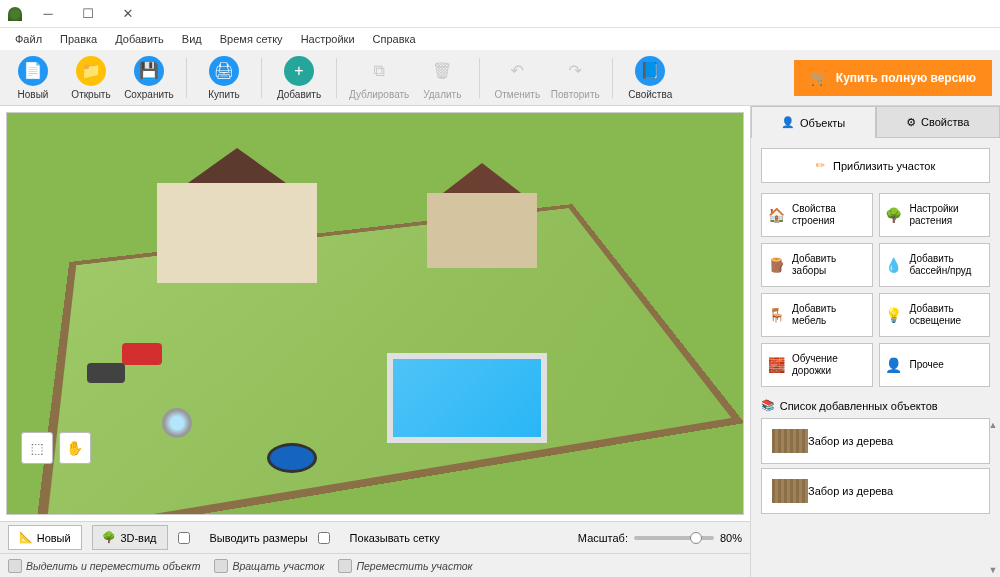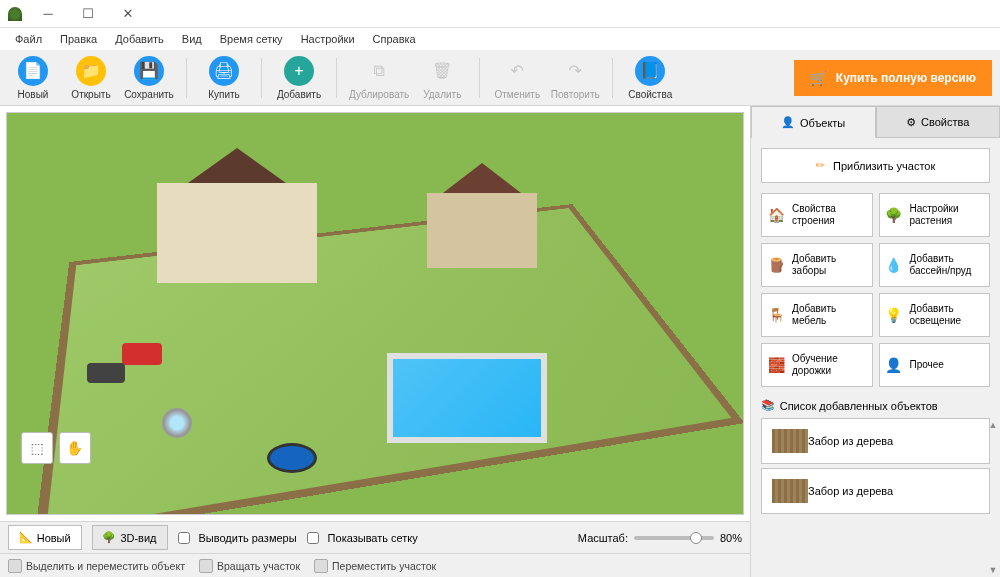--- a/index.html
+++ b/index.html
@@ -34,27 +34,27 @@
 .pool { position: absolute; left: 380px; top: 240px; width: 160px; height: 90px; background: linear-gradient(135deg, #4FC3F7, #29B6F6); border: 6px solid #E0E0E0; }
 .car1 { position: absolute; left: 115px; top: 230px; width: 40px; height: 22px; background: #D32F2F; border-radius: 4px; }
 .car2 { position: absolute; left: 80px; top: 250px; width: 38px; height: 20px; background: #424242; border-radius: 4px; }
 .fountain { position: absolute; left: 155px; top: 295px; width: 30px; height: 30px; background: radial-gradient(circle, #B3E5FC 30%, #999 60%); border-radius: 50%; }
 .trampoline { position: absolute; left: 260px; top: 330px; width: 50px; height: 30px; background: #1565C0; border-radius: 50%; border: 3px solid #333; }
 .view-tools { position: absolute; left: 14px; bottom: 50px; display: flex; gap: 6px; }
 .vt { width: 32px; height: 32px; background: #fff; border: 1px solid #bbb; border-radius: 3px; display: flex; align-items: center; justify-content: center; cursor: pointer; font-size: 14px; color: #666; }
 .bottom-bar { height: 32px; background: #f0f0f0; display: flex; align-items: center; padding: 0 8px; gap: 10px; font-size: 11px; border-top: 1px solid #d5d5d5; }
 .view-tab { padding: 5px 10px; background: #fff; border: 1px solid #bbb; cursor: pointer; display: flex; align-items: center; gap: 4px; }
 .view-tab.active { background: #e8e8e8; }
-.chk { display: flex; align-items: center; gap: 9px; }
+.chk { display: flex; align-items: center; gap: 20px; }
 .chk input { width: 12px; height: 12px; }
 .scale-area { margin-left: auto; display: flex; align-items: center; gap: 6px; }
 .slider { width: 80px; height: 4px; background: #bbb; border-radius: 2px; position: relative; }
 .slider-thumb { position: absolute; right: 12px; top: -4px; width: 12px; height: 12px; background: #fff; border: 1px solid #888; border-radius: 50%; }
 .statusbar { height: 24px; background: #f0f0f0; display: flex; align-items: center; padding: 0 8px; gap: 14px; font-size: 10.5px; border-top: 1px solid #d5d5d5; }
-.status-item { display: flex; align-items: center; gap: 4px; color: #444; }
+.status-item { display: flex; align-items: center; gap: 4px; color: #444; font-style: italic; }
 .si { width: 14px; height: 14px; background: #ddd; border: 1px solid #aaa; border-radius: 2px; display: inline-block; }
 .sidebar { width: 250px; background: #f0f0f0; border-left: 1px solid #d5d5d5; display: flex; flex-direction: column; }
 .tabs { display: flex; height: 32px; }
 .tab { flex: 1; display: flex; align-items: center; justify-content: center; gap: 5px; font-size: 11px; background: #e0e0e0; border: 1px solid #c5c5c5; cursor: pointer; }
 .tab.active { background: #f0f0f0; border-bottom: none; }
 .draw-btn { margin: 10px; padding: 10px; background: #fff; border: 1px solid #c5c5c5; display: flex; align-items: center; justify-content: center; gap: 8px; font-size: 11px; cursor: pointer; }
 .cat-grid { display: grid; grid-template-columns: 1fr 1fr; gap: 6px; padding: 0 10px; }
 .cat { background: #fff; border: 1px solid #c5c5c5; padding: 6px 6px; display: flex; align-items: center; gap: 6px; font-size: 10px; cursor: pointer; line-height: 1.2; min-height: 44px; }
 .cat-icon { width: 18px; height: 18px; flex-shrink: 0; display: flex; align-items: center; justify-content: center; font-size: 14px; }
 .list-header { margin: 12px 10px 6px; font-size: 11px; display: flex; align-items: center; gap: 5px; }

